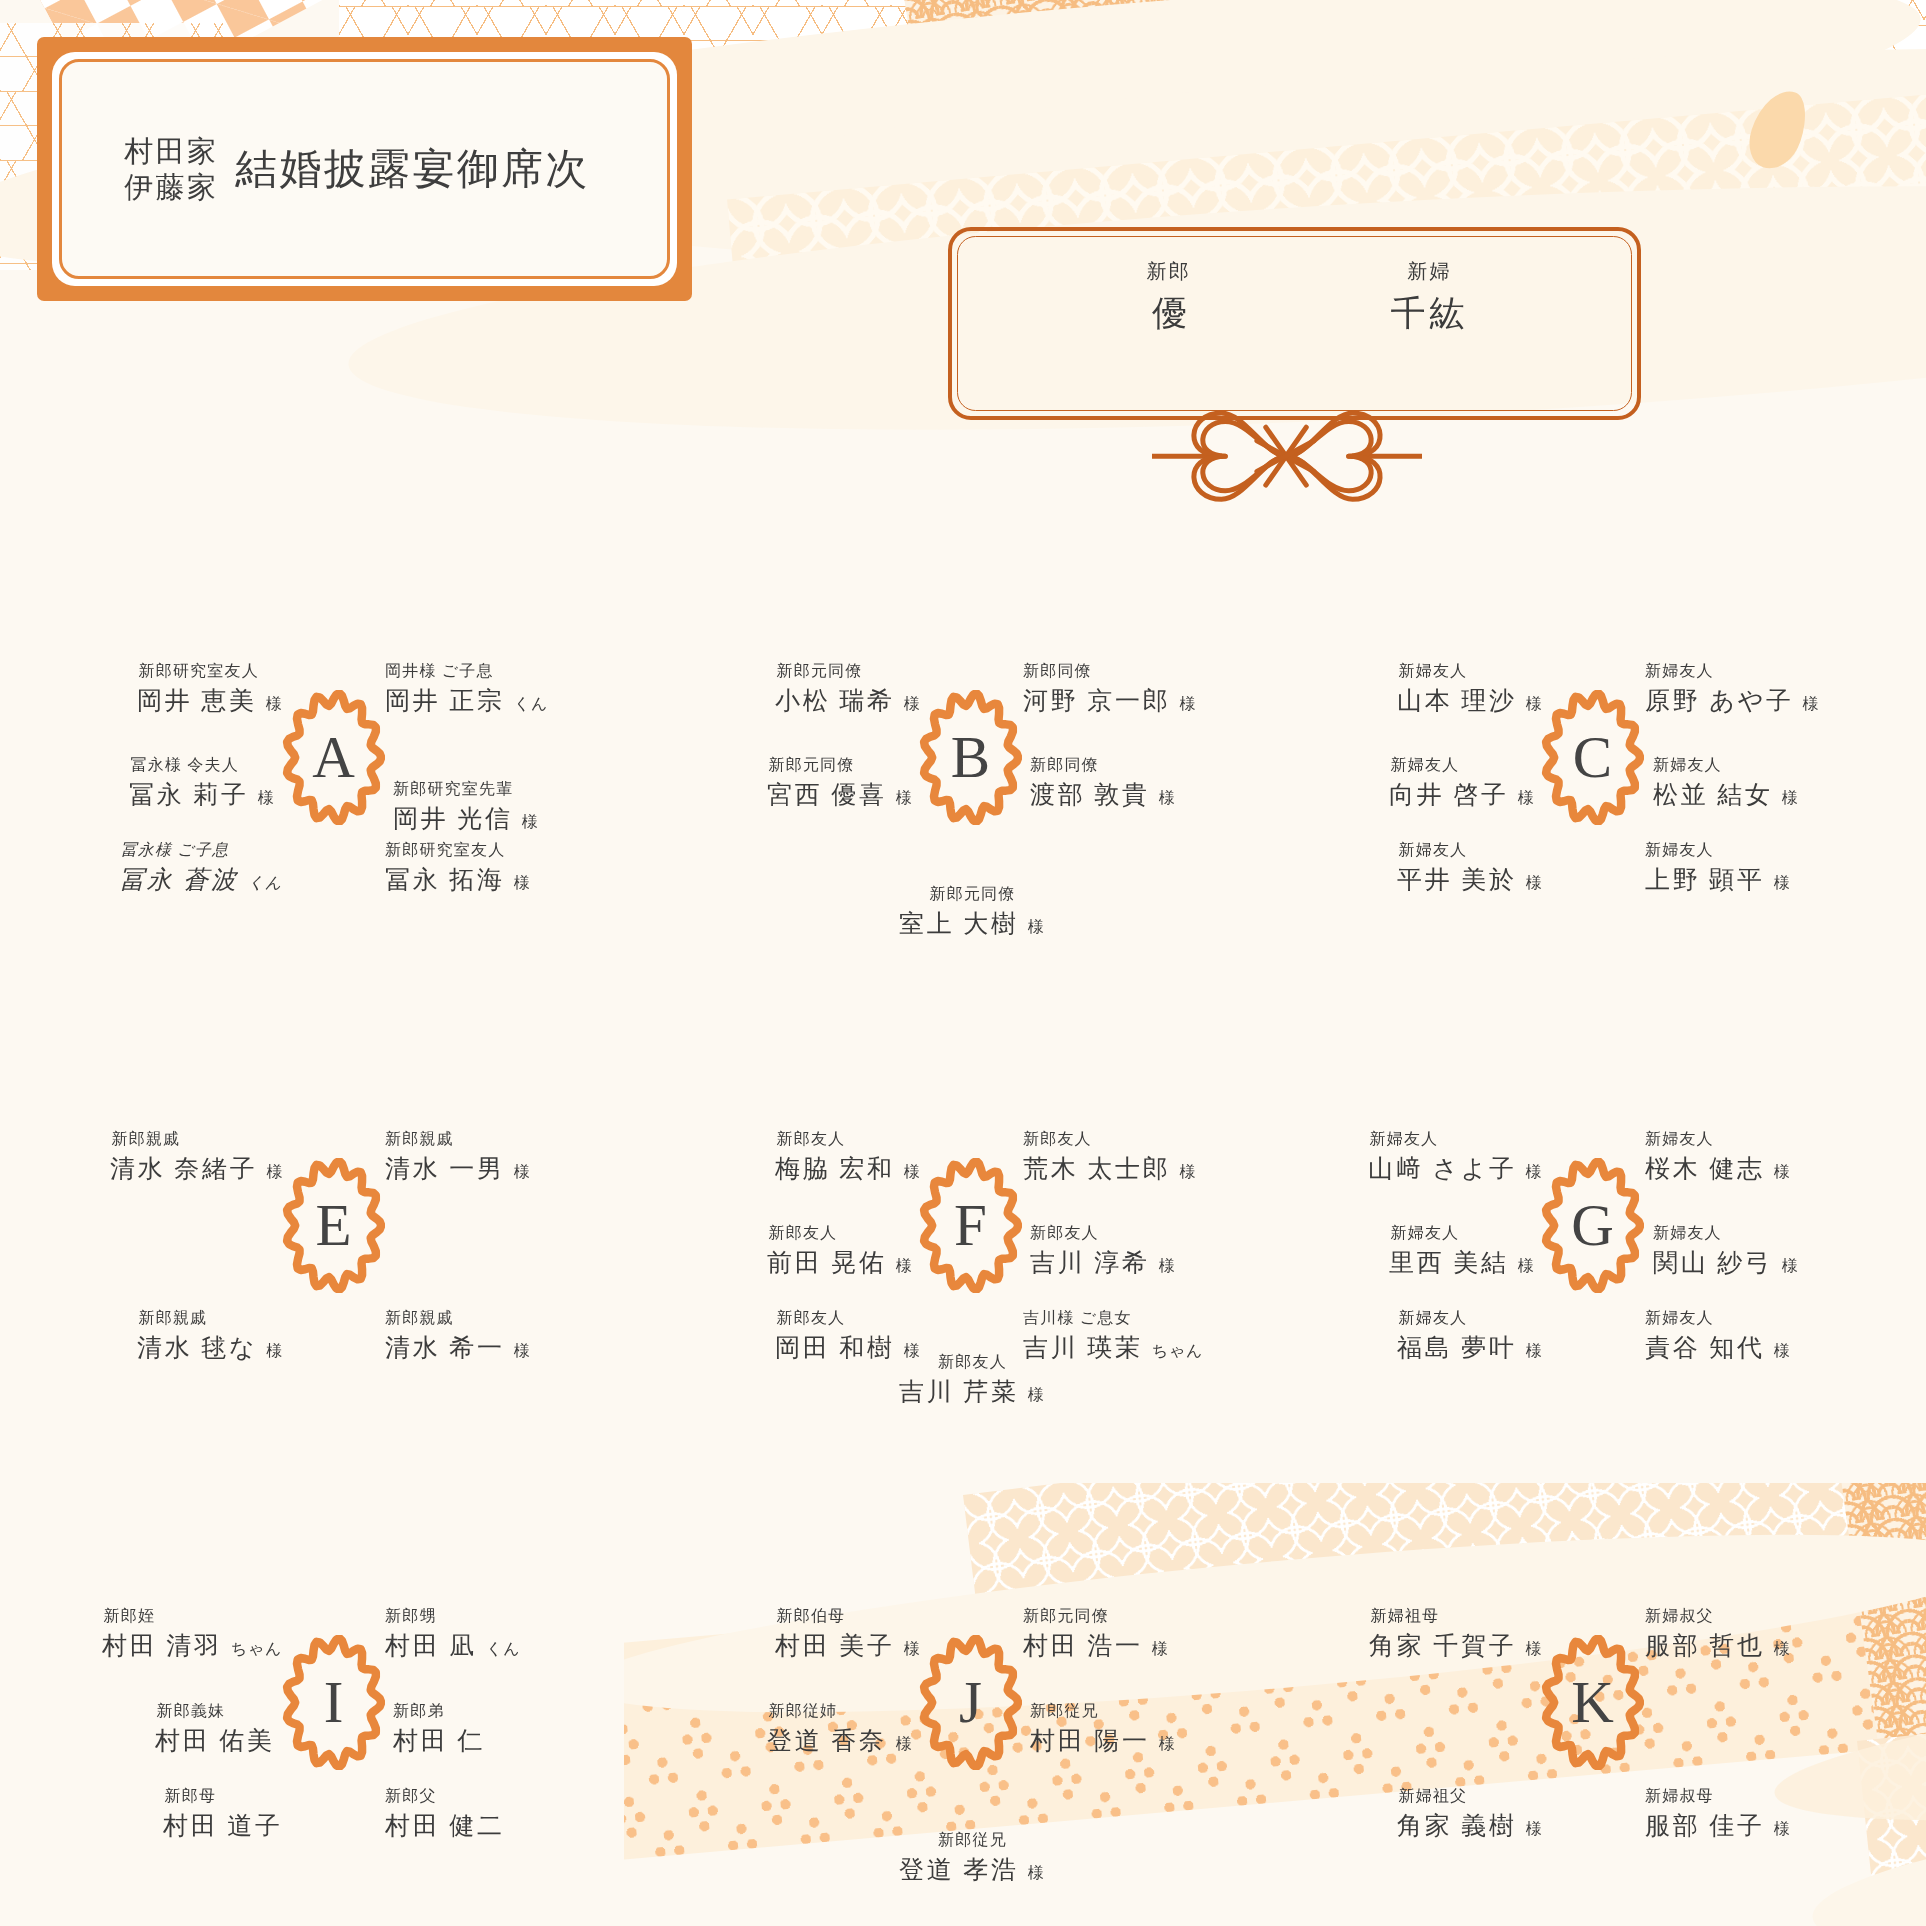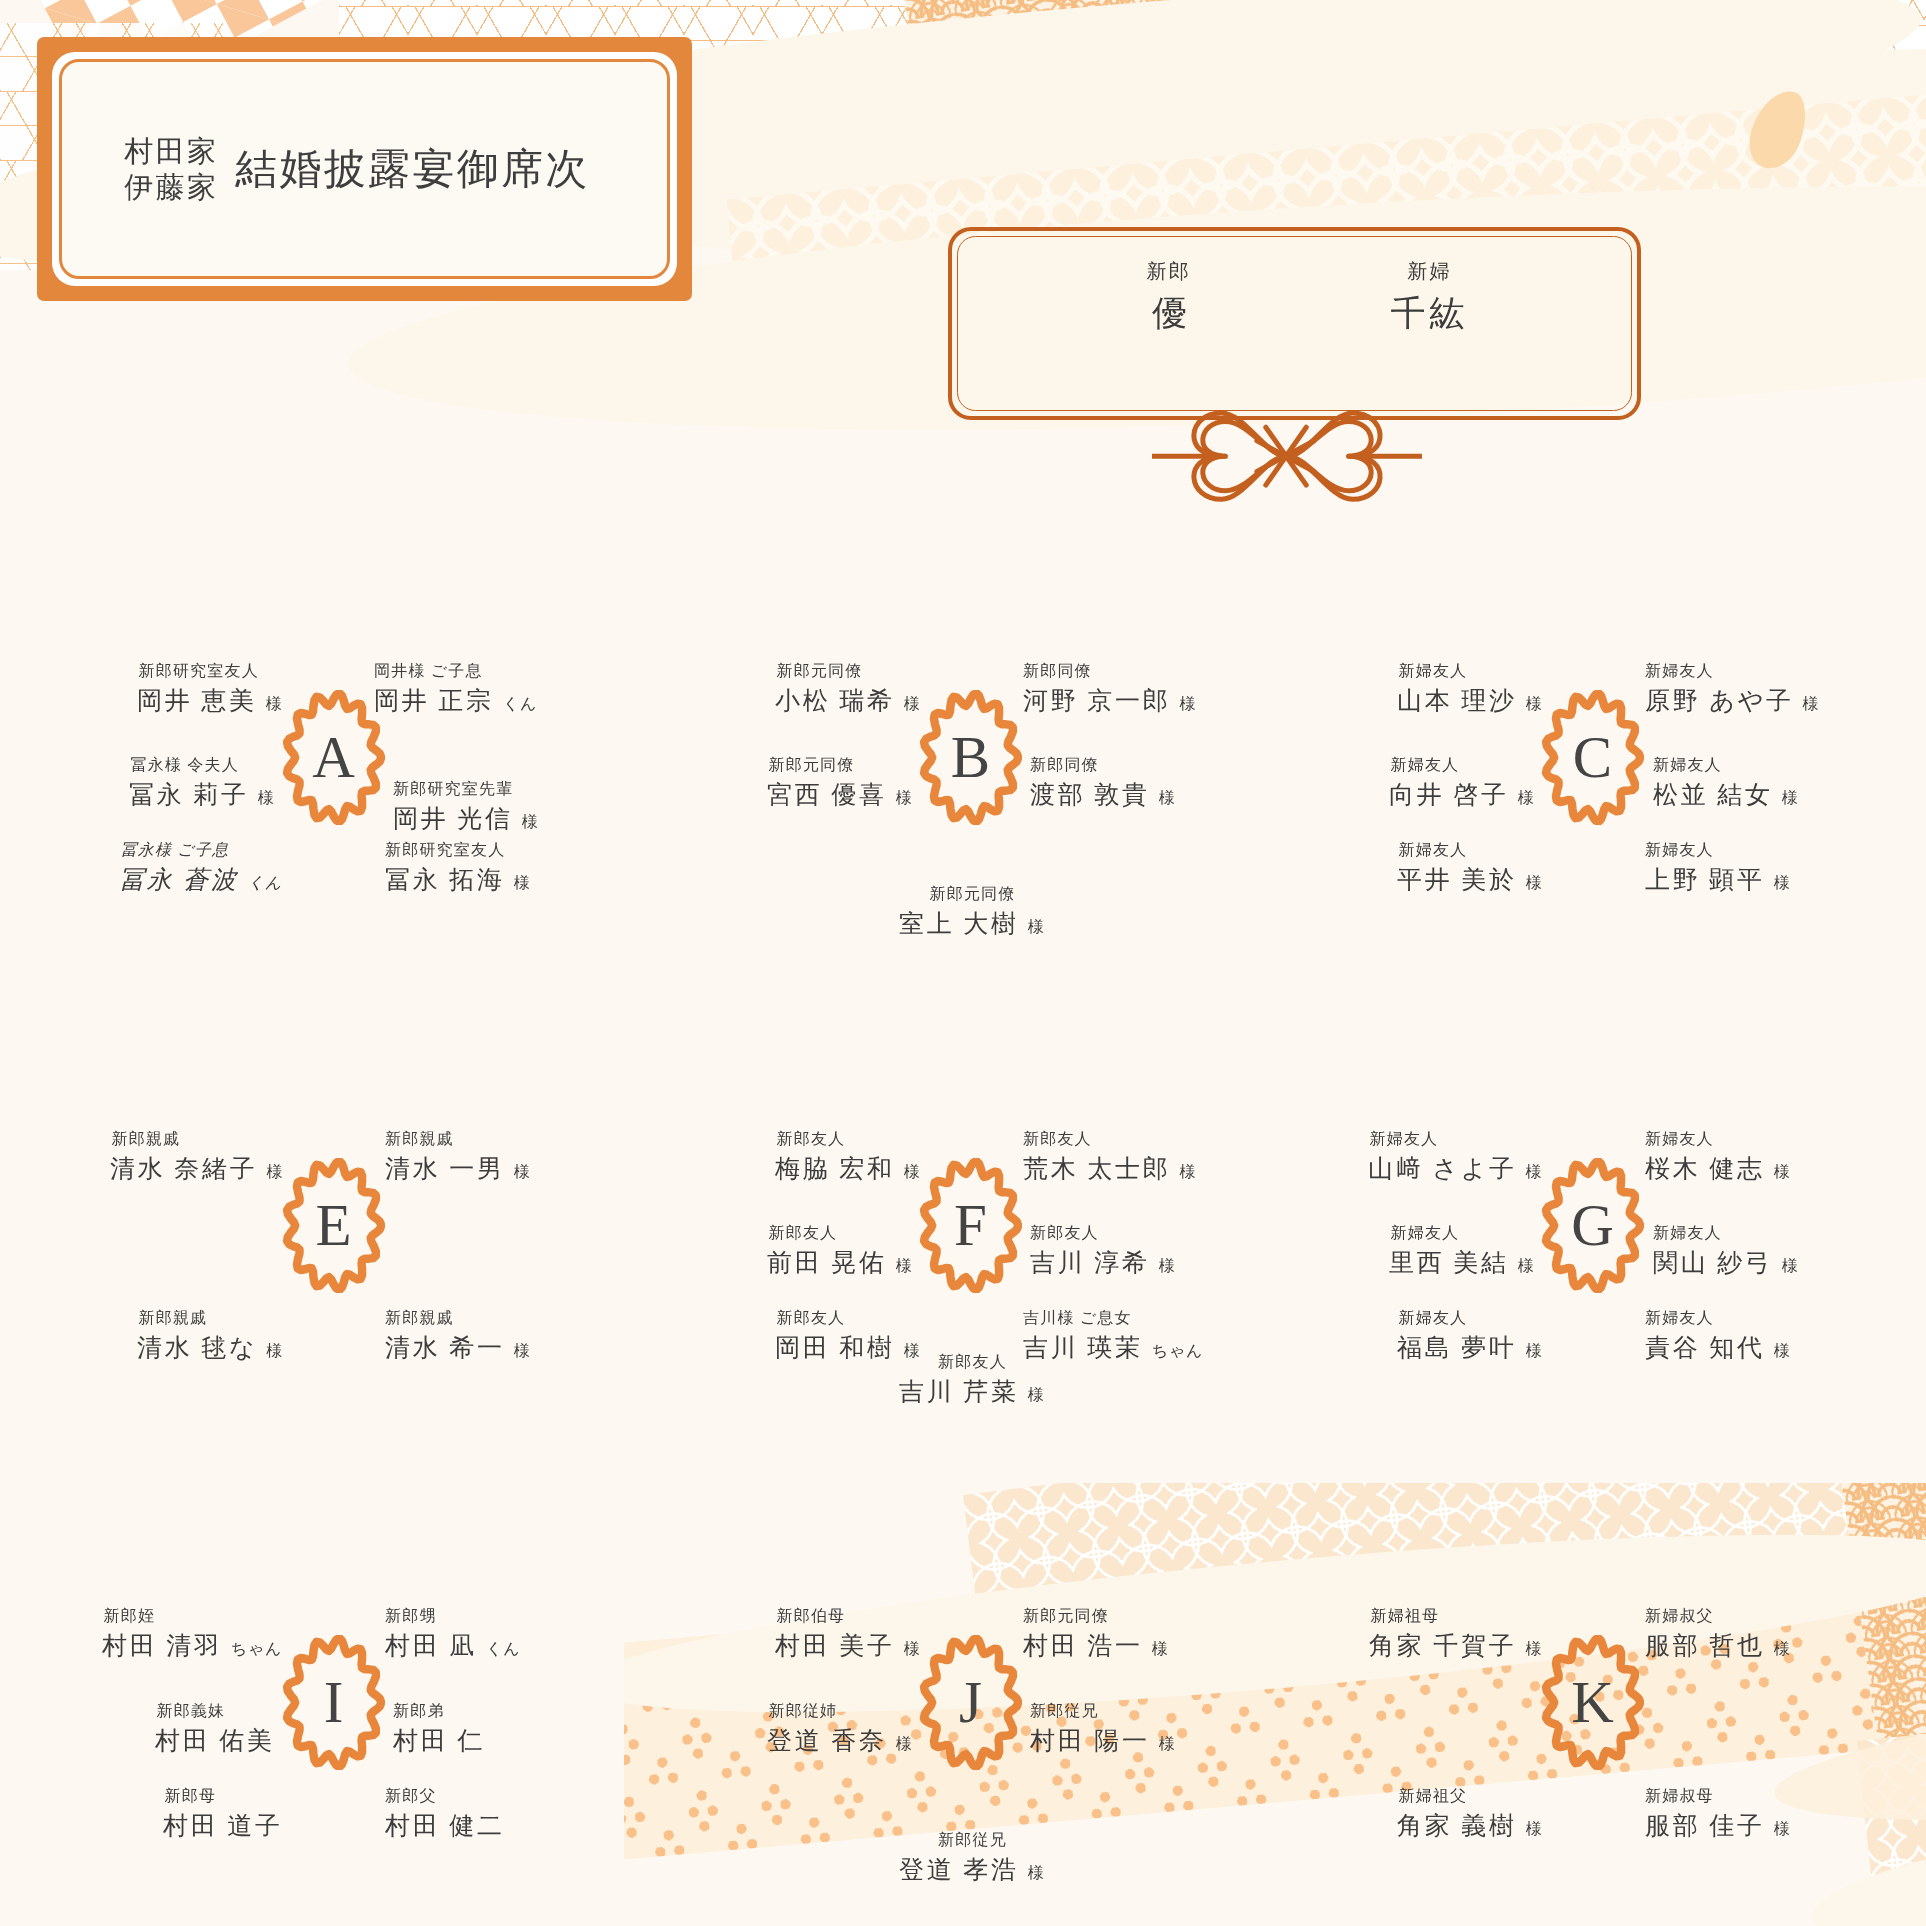--- a/index.html
+++ b/index.html
@@ -230,21 +230,21 @@
         <div class="ring" style="left: 282px; top: 690px;">
           <svg viewBox="0 0 268 350" xmlns="http://www.w3.org/2000/svg">
             <polygon points="134.0,23.0 141.3,11.5 149.0,7.5 155.8,13.9 160.8,27.4 164.7,41.2 169.3,48.5 176.4,47.2 186.0,40.4 196.4,34.8 204.6,36.1 208.4,46.0 208.3,61.2 207.0,75.9 208.6,85.3 215.3,88.6 226.2,88.7 237.3,90.2 244.1,96.6 244.1,107.8 238.7,121.1 232.6,133.3 230.8,142.6 235.6,149.7 245.2,156.7 254.5,165.1 258.3,175.0 254.5,184.9 245.2,193.3 235.6,200.3 230.8,207.4 232.6,216.7 238.7,228.9 244.1,242.2 244.1,253.4 237.3,259.8 226.2,261.3 215.3,261.4 208.6,264.7 207.0,274.1 208.3,288.8 208.4,304.0 204.6,313.9 196.4,315.2 186.0,309.6 176.4,302.8 169.3,301.5 164.7,308.8 160.8,322.6 155.8,336.1 149.0,342.5 141.3,338.5 134.0,327.0 127.8,314.9 122.0,309.3 115.4,312.9 107.2,322.6 98.1,331.4 89.9,332.8 84.5,324.4 82.0,309.6 80.6,295.0 77.4,286.3 70.3,285.3 59.7,288.8 48.6,290.8 40.9,286.9 39.0,276.0 41.8,261.3 45.6,247.5 45.7,237.9 39.8,232.5 29.3,228.9 18.8,223.7 13.3,215.4 15.3,204.5 22.8,193.3 30.9,183.5 34.3,175.0 30.9,166.5 22.8,156.7 15.3,145.5 13.3,134.6 18.8,126.3 29.3,121.1 39.8,117.5 45.7,112.1 45.6,102.5 41.8,88.7 39.0,74.0 40.9,63.1 48.6,59.2 59.7,61.2 70.3,64.7 77.4,63.7 80.6,55.0 82.0,40.4 84.5,25.6 89.9,17.2 98.1,18.6 107.2,27.4 115.4,37.1 122.0,40.7 127.8,35.1 134.0,23.0" fill="none" stroke="#e8873c" stroke-width="22" stroke-linejoin="round"></polygon>
           </svg>
           <div class="ring-letter">A</div>
         </div>
         <div class="seat left" style="top: 661px; position: absolute; visibility: visible; left: 137px;">
           <span class="role">新郎研究室友人</span>
           <span class="nm">岡井 恵美 <span class="hon">様</span></span>
         </div>
-        <div class="seat right" style="top: 661px; position: absolute; visibility: visible; left: 374px;">
+        <div class="seat right" style="top: 661px; position: absolute; visibility: visible; left: 385px;">
           <span class="role">岡井様 ご子息</span>
           <span class="nm">岡井 正宗 <span class="hon">くん</span></span>
         </div>
         <div class="seat left" style="top: 755px; position: absolute; visibility: visible; left: 129px;">
           <span class="role">冨永様 令夫人</span>
           <span class="nm">冨永 莉子 <span class="hon">様</span></span>
         </div>
         <div class="seat right" style="top: 755px; position: absolute; visibility: visible; left: 393px; margin-top: 24px;">
           <span class="role">新郎研究室先輩</span>
           <span class="nm">岡井 光信 <span class="hon">様</span></span>

